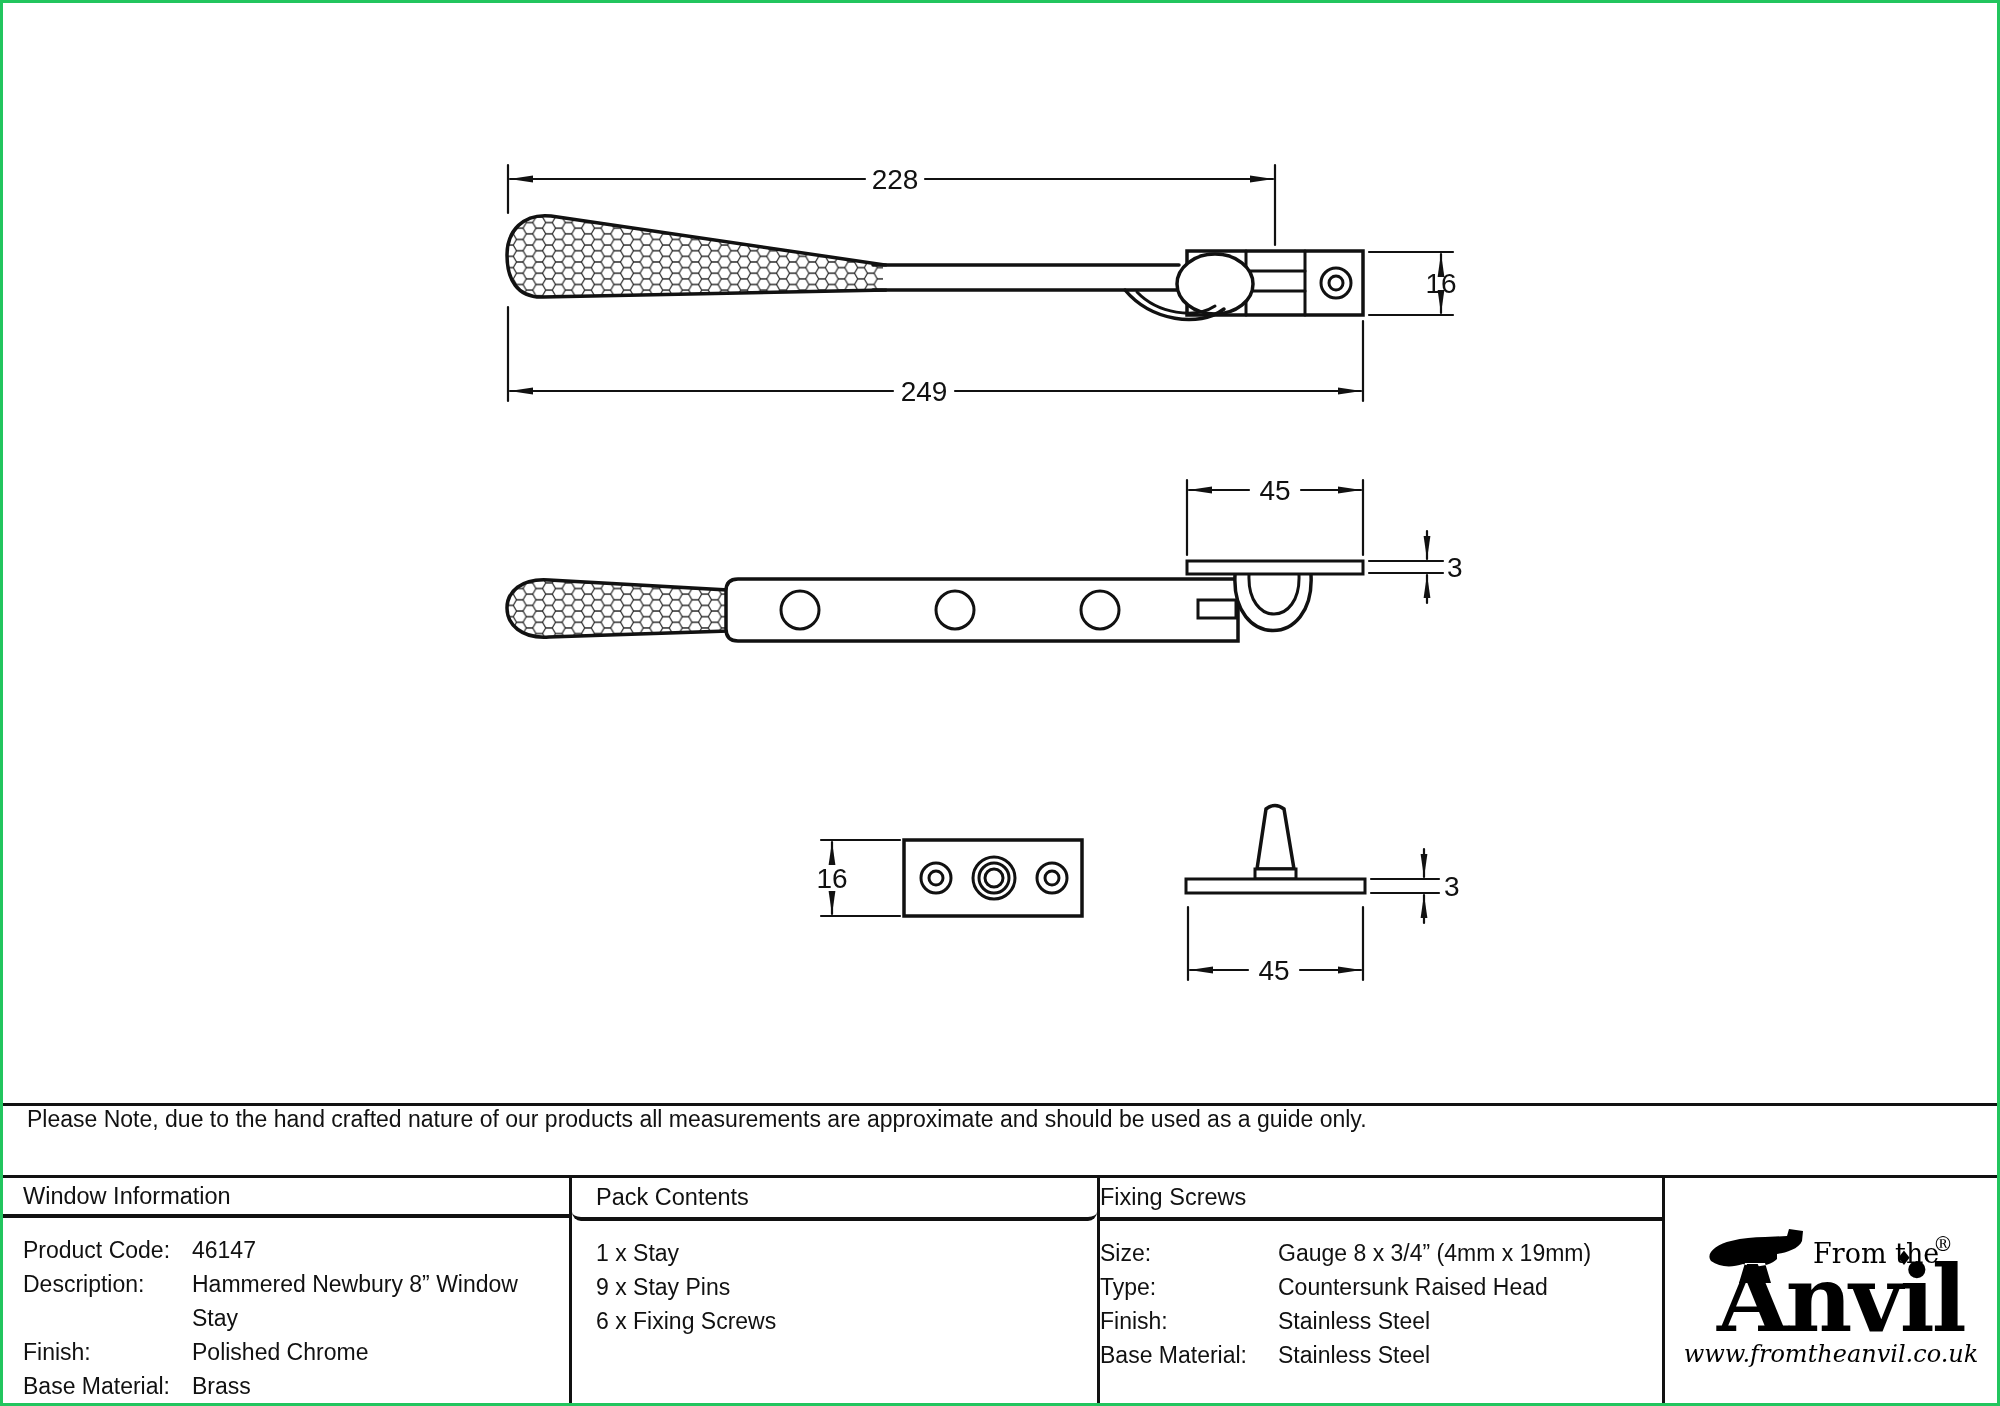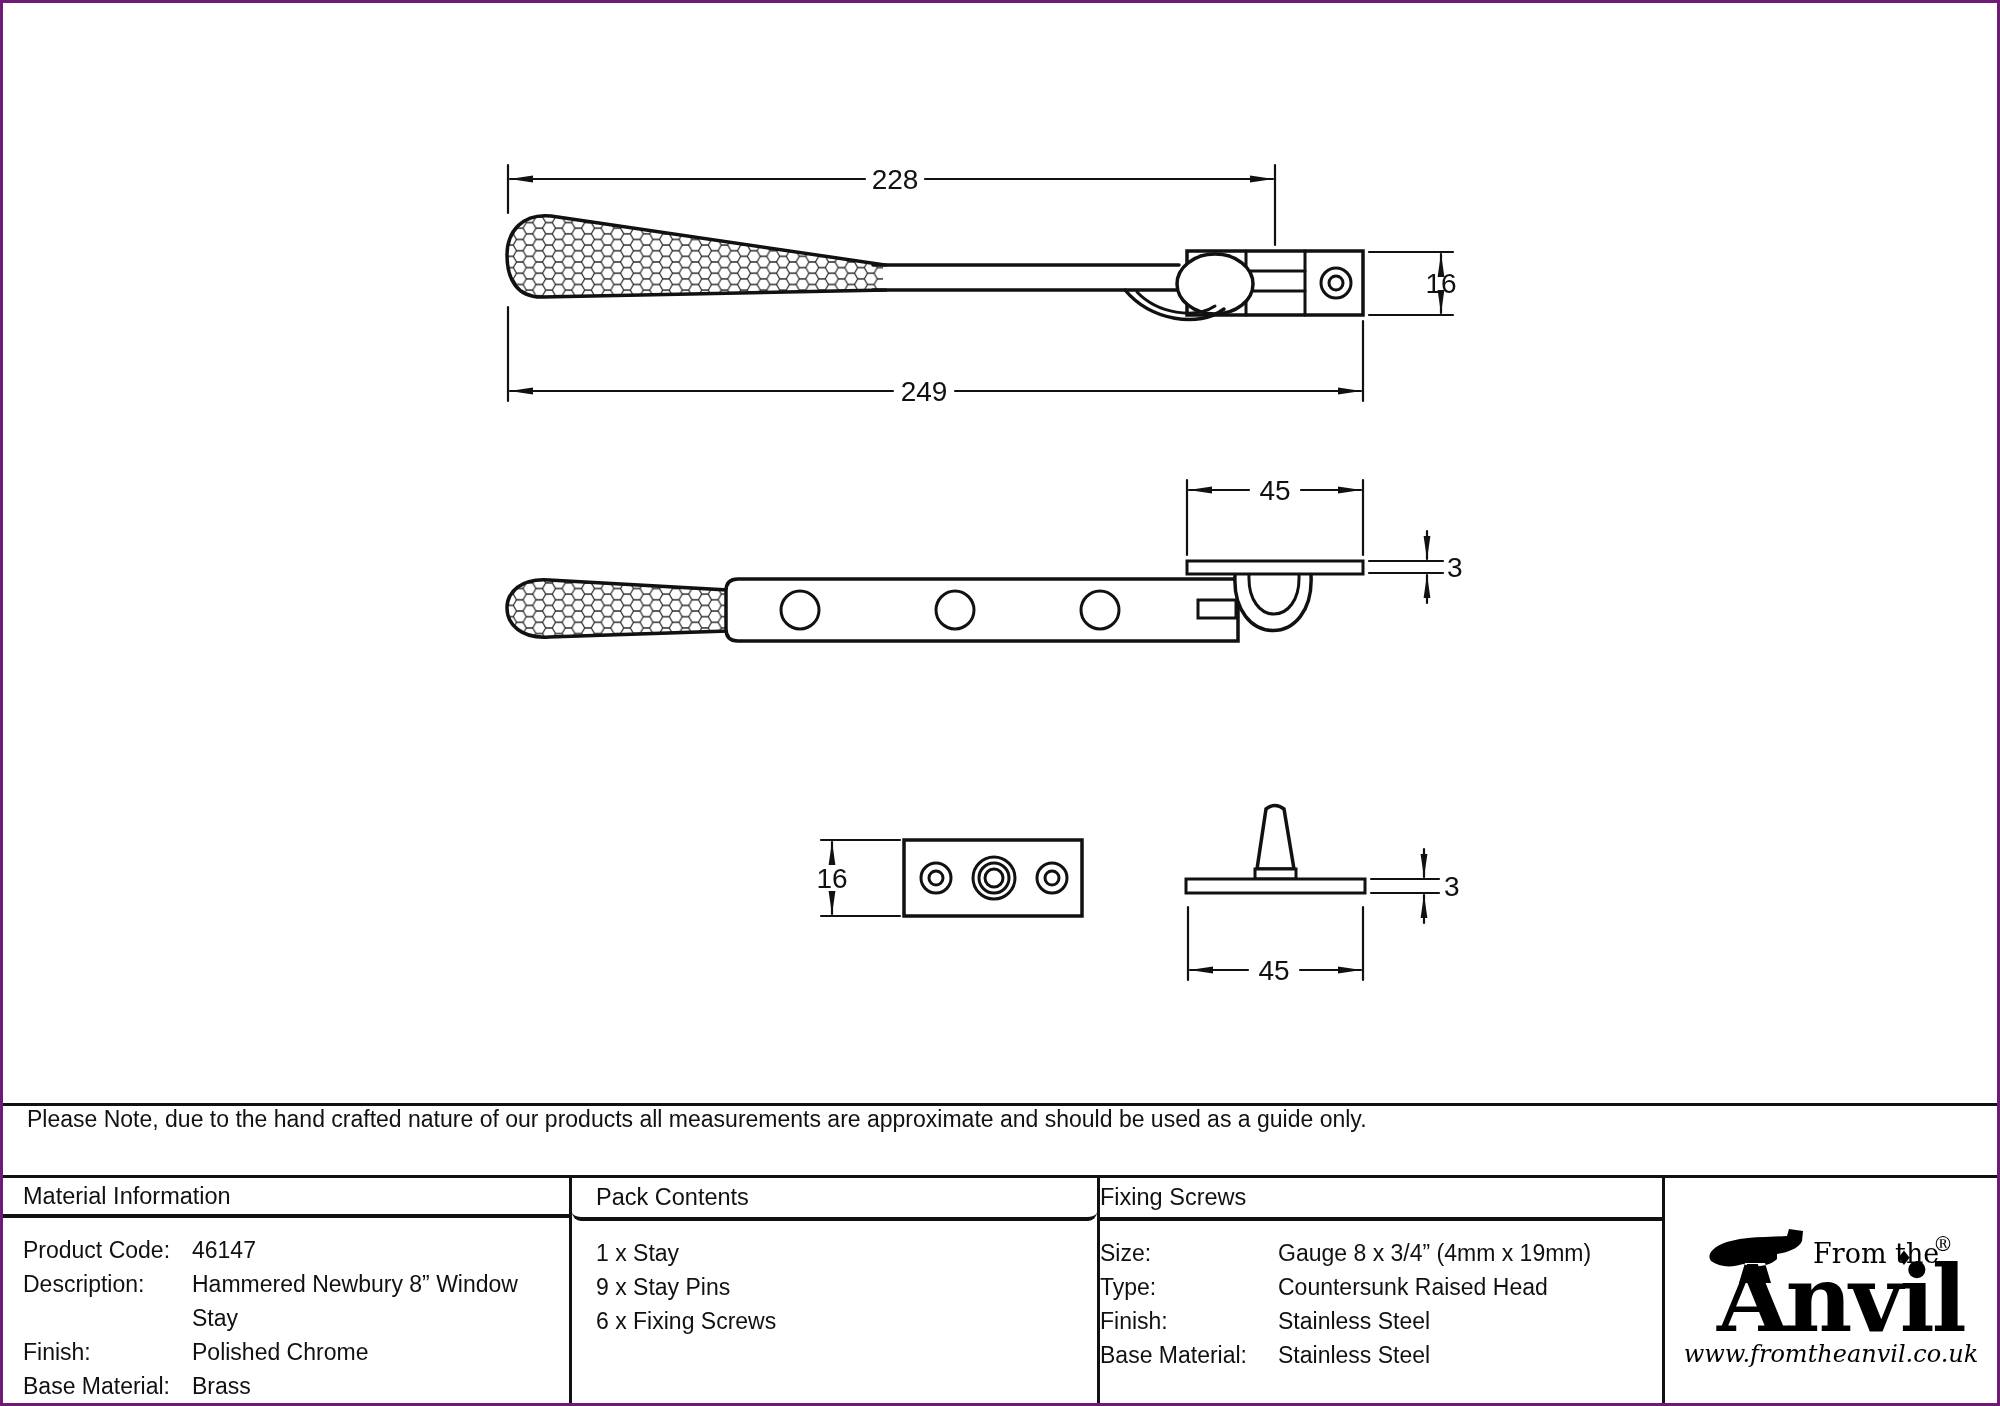--- a/index.html
+++ b/index.html
@@ -1,16 +1,16 @@
 <!DOCTYPE html>
 <html><head>
 <meta charset="utf-8">
 <style>
   html,body{margin:0;padding:0;background:#fff;}
-  .sheet{position:relative;width:2000px;height:1406px;background:#fff;border:3px solid #701a75;
+  .sheet{position:relative;width:2000px;height:1406px;background:#fff;border:3px solid #22c55e;
          box-sizing:border-box;font-family:"Liberation Sans",sans-serif;color:#111;overflow:hidden;}
   .drawing{position:absolute;top:0;left:0;}
   .table-area{position:absolute;left:0;right:0;top:1100px;bottom:0;border-top:3px solid #111;
               display:flex;flex-direction:column;}
   .note-row{height:72px;border-bottom:3px solid #111;display:flex;
             padding-left:24px;font-size:23px;box-sizing:border-box;}
   .grid{flex:1;display:flex;min-height:0;}
   .col{border-right:3px solid #111;box-sizing:border-box;display:flex;flex-direction:column;}
   .col1{width:569px;} .col2{width:528px;} .col3{width:565px;}
   .col4{flex:1;border-right:none;display:flex;align-items:center;justify-content:center;margin-top:6px;}
@@ -164,21 +164,21 @@
     </g>
   </svg>
 
   <div class="table-area">
     <div class="note-row">
       <span>Please Note, due to the hand crafted nature of our products all measurements are approximate and should be used as a guide only.</span>
     </div>
     <div class="grid">
 
       <div class="col col1">
-        <div class="col-header">Material Information</div>
+        <div class="col-header">Window Information</div>
         <div class="col-body">
           <div class="kv1">
             <div>Product Code:</div>
             <div>46147</div>
             <div>Description:</div>
             <div>Hammered Newbury 8” Window Stay</div>
             <div>Finish:</div>
             <div>Polished Chrome</div>
             <div>Base Material:</div>
             <div>Brass</div>

